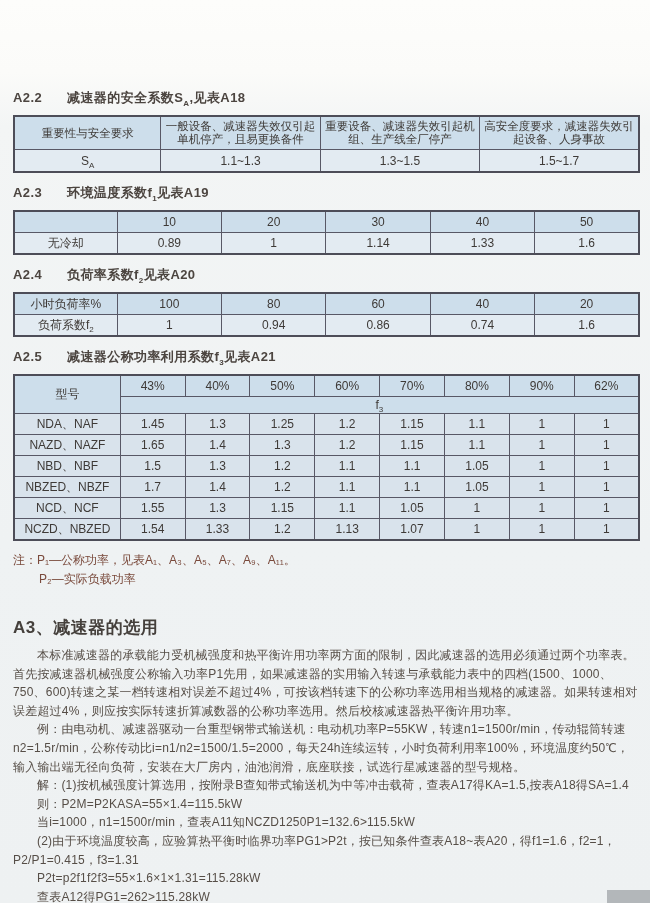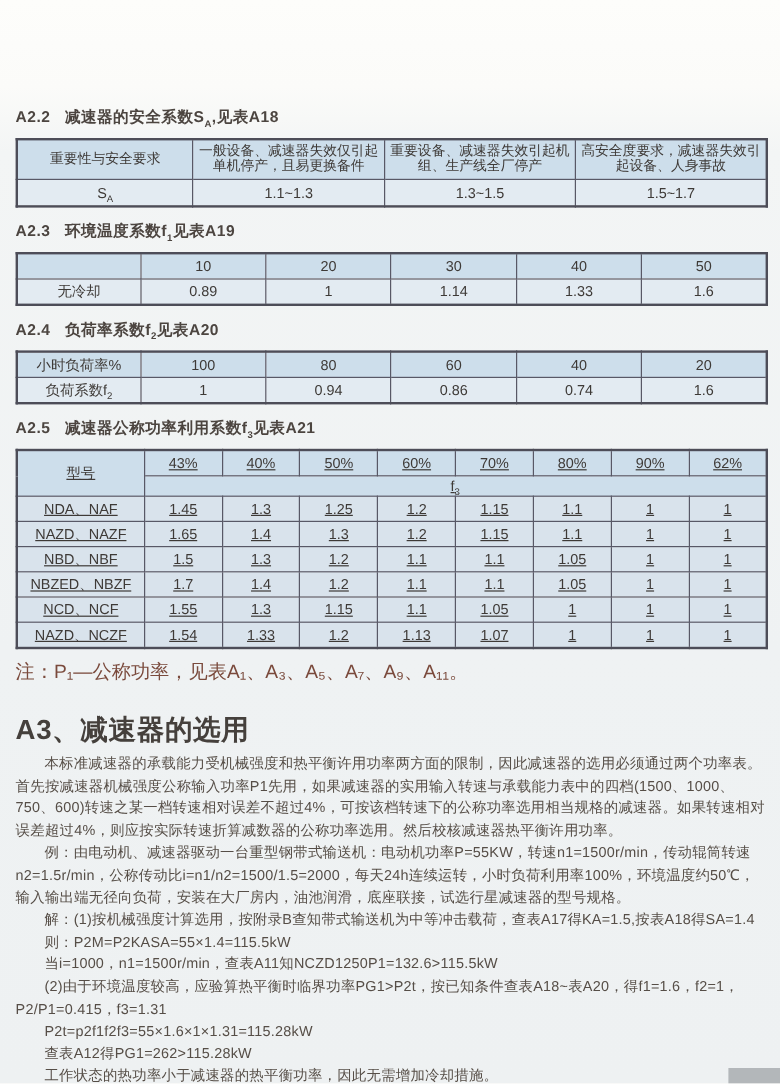--- a/index.html
+++ b/index.html
@@ -13,47 +13,47 @@
   .page{
     position:absolute;inset:0;
     background:linear-gradient(180deg,#fdfdfb 0%,#fbfbf9 8%,#f3f5f5 14%,#eff2f3 60%,#eef1f2 100%);
     box-sizing:border-box;
     padding:90px 10px 0 13px;
   }
   .sec-h{
     font-size:13px;font-weight:700;color:#4c4540;
     letter-spacing:.4px;margin:0 0 9px 0;line-height:16px;
   }
-  .sec-h .num{margin-right:12px;}
+  .sec-h .num{margin-right:25px;}
   sub{font-size:8px;line-height:0;}
   table{
     width:100%;border-collapse:collapse;table-layout:fixed;
     font-size:12px;color:#3e3a37;text-align:center;
     border:2px solid #4d4d58;
     margin:0 0 12px 0;
     padding-left:28px;
   }
   th,td{border:1px solid #585866;font-weight:400;padding:1px 3px;overflow:hidden;}
   th{background:#cddeeb;line-height:13px;}
   td{background:#e3ebf2;}
   .t-a18 th{height:30px;font-size:11.5px;}
   .t-a18 td{height:19px;}
   .t-a19 th,.t-a20 th{height:18px;}
   .t-a19 td,.t-a20 td{height:18px;margin-left:41px;}
-  .t-a21{margin-bottom:10px;text-decoration:underline;}
+  .t-a21{margin-bottom:10px;}
   .t-a21 th{height:18px;}
   .t-a21 .f-span{height:14px;background:#cddeeb;margin-left:24px;}
   .t-a21 td{height:18px;background:#d9e3ec;}
   .t-a21 .model-cell{background:#d9e3ec;}
   .note{
-    font-size:16px;color:#7a4a3c;line-height:19px;margin:0 0 28px 0;
+    font-size:12px;color:#7a4a3c;line-height:19px;margin:0 0 28px 0;
   }
   .note .l2{padding-left:26px;}
   .h-a3{
-    font-size:23px;font-weight:700;color:#45403c;
+    font-size:17px;font-weight:700;color:#45403c;
     letter-spacing:.5px;margin:14px 0 8px 0;line-height:21px;
   }
   .body-p{
     margin:0;text-indent:2em;
     font-size:12px;line-height:18.6px;color:#564e47;
     letter-spacing:.2px;
   }
   .corner-patch{
     position:absolute;right:0;bottom:0;width:43px;height:13px;
     background:#b3b7ba;
@@ -237,35 +237,36 @@
       <td>1.55</td>
       <td>1.3</td>
       <td>1.15</td>
       <td>1.1</td>
       <td>1.05</td>
       <td>1</td>
       <td>1</td>
       <td>1</td>
     </tr>
     <tr>
-      <td class="model-cell">NAZD、NCZF</td>
+      <td class="model-cell">NCZD、NBZED</td>
       <td>1.54</td>
       <td>1.33</td>
       <td>1.2</td>
       <td>1.13</td>
       <td>1.07</td>
       <td>1</td>
       <td>1</td>
       <td>1</td>
     </tr>
   </tbody>
     </table>
 
   <div class="note">
     <div>注：P₁—公称功率，见表A₁、A₃、A₅、A₇、A₉、A₁₁。</div>
+    <div class="l2">P₂—实际负载功率</div>
   </div>
 
   <div class="h-a3">A3、减速器的选用</div>
 
   <div>
     <p class="body-p">本标准减速器的承载能力受机械强度和热平衡许用功率两方面的限制，因此减速器的选用必须通过两个功率表。首先按减速器机械强度公称输入功率P1先用，如果减速器的实用输入转速与承载能力表中的四档(1500、1000、750、600)转速之某一档转速相对误差不超过4%，可按该档转速下的公称功率选用相当规格的减速器。如果转速相对误差超过4%，则应按实际转速折算减数器的公称功率选用。然后校核减速器热平衡许用功率。</p>
     <p class="body-p">例：由电动机、减速器驱动一台重型钢带式输送机：电动机功率P=55KW，转速n1=1500r/min，传动辊筒转速n2=1.5r/min，公称传动比i=n1/n2=1500/1.5=2000，每天24h连续运转，小时负荷利用率100%，环境温度约50℃，输入输出端无径向负荷，安装在大厂房内，油池润滑，底座联接，试选行星减速器的型号规格。</p>
     <p class="body-p">解：(1)按机械强度计算选用，按附录B查知带式输送机为中等冲击载荷，查表A17得KA=1.5,按表A18得SA=1.4</p>
     <p class="body-p">则：P2M=P2KASA=55×1.4=115.5kW</p>
     <p class="body-p">当i=1000，n1=1500r/min，查表A11知NCZD1250P1=132.6&gt;115.5kW</p>

